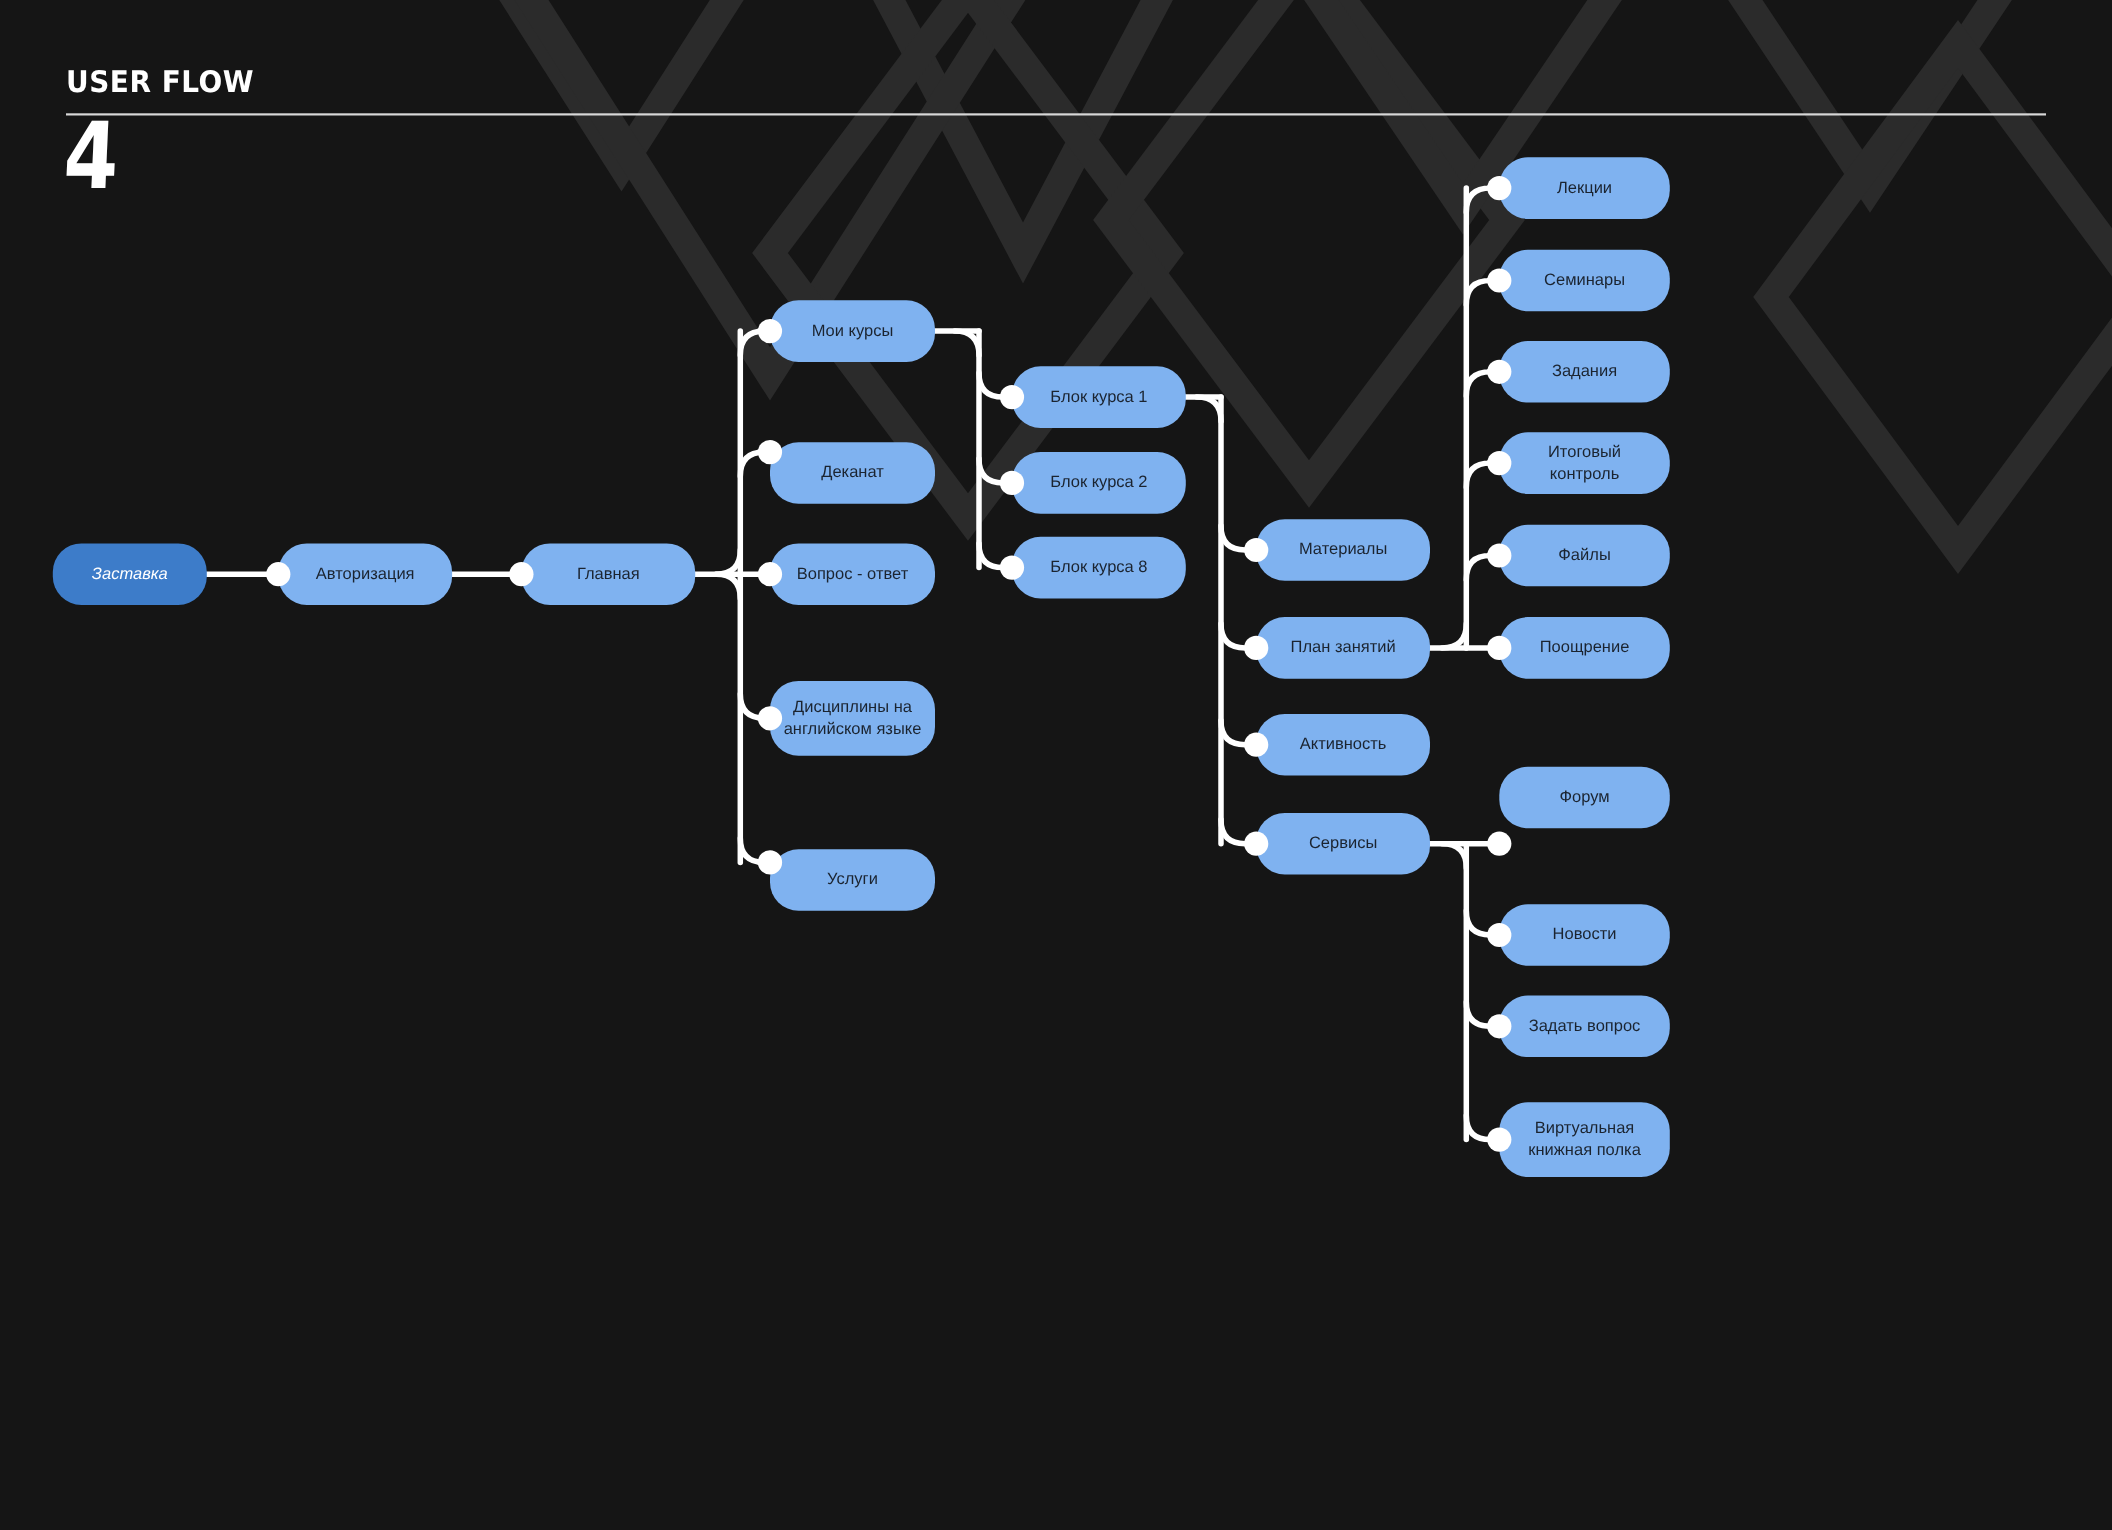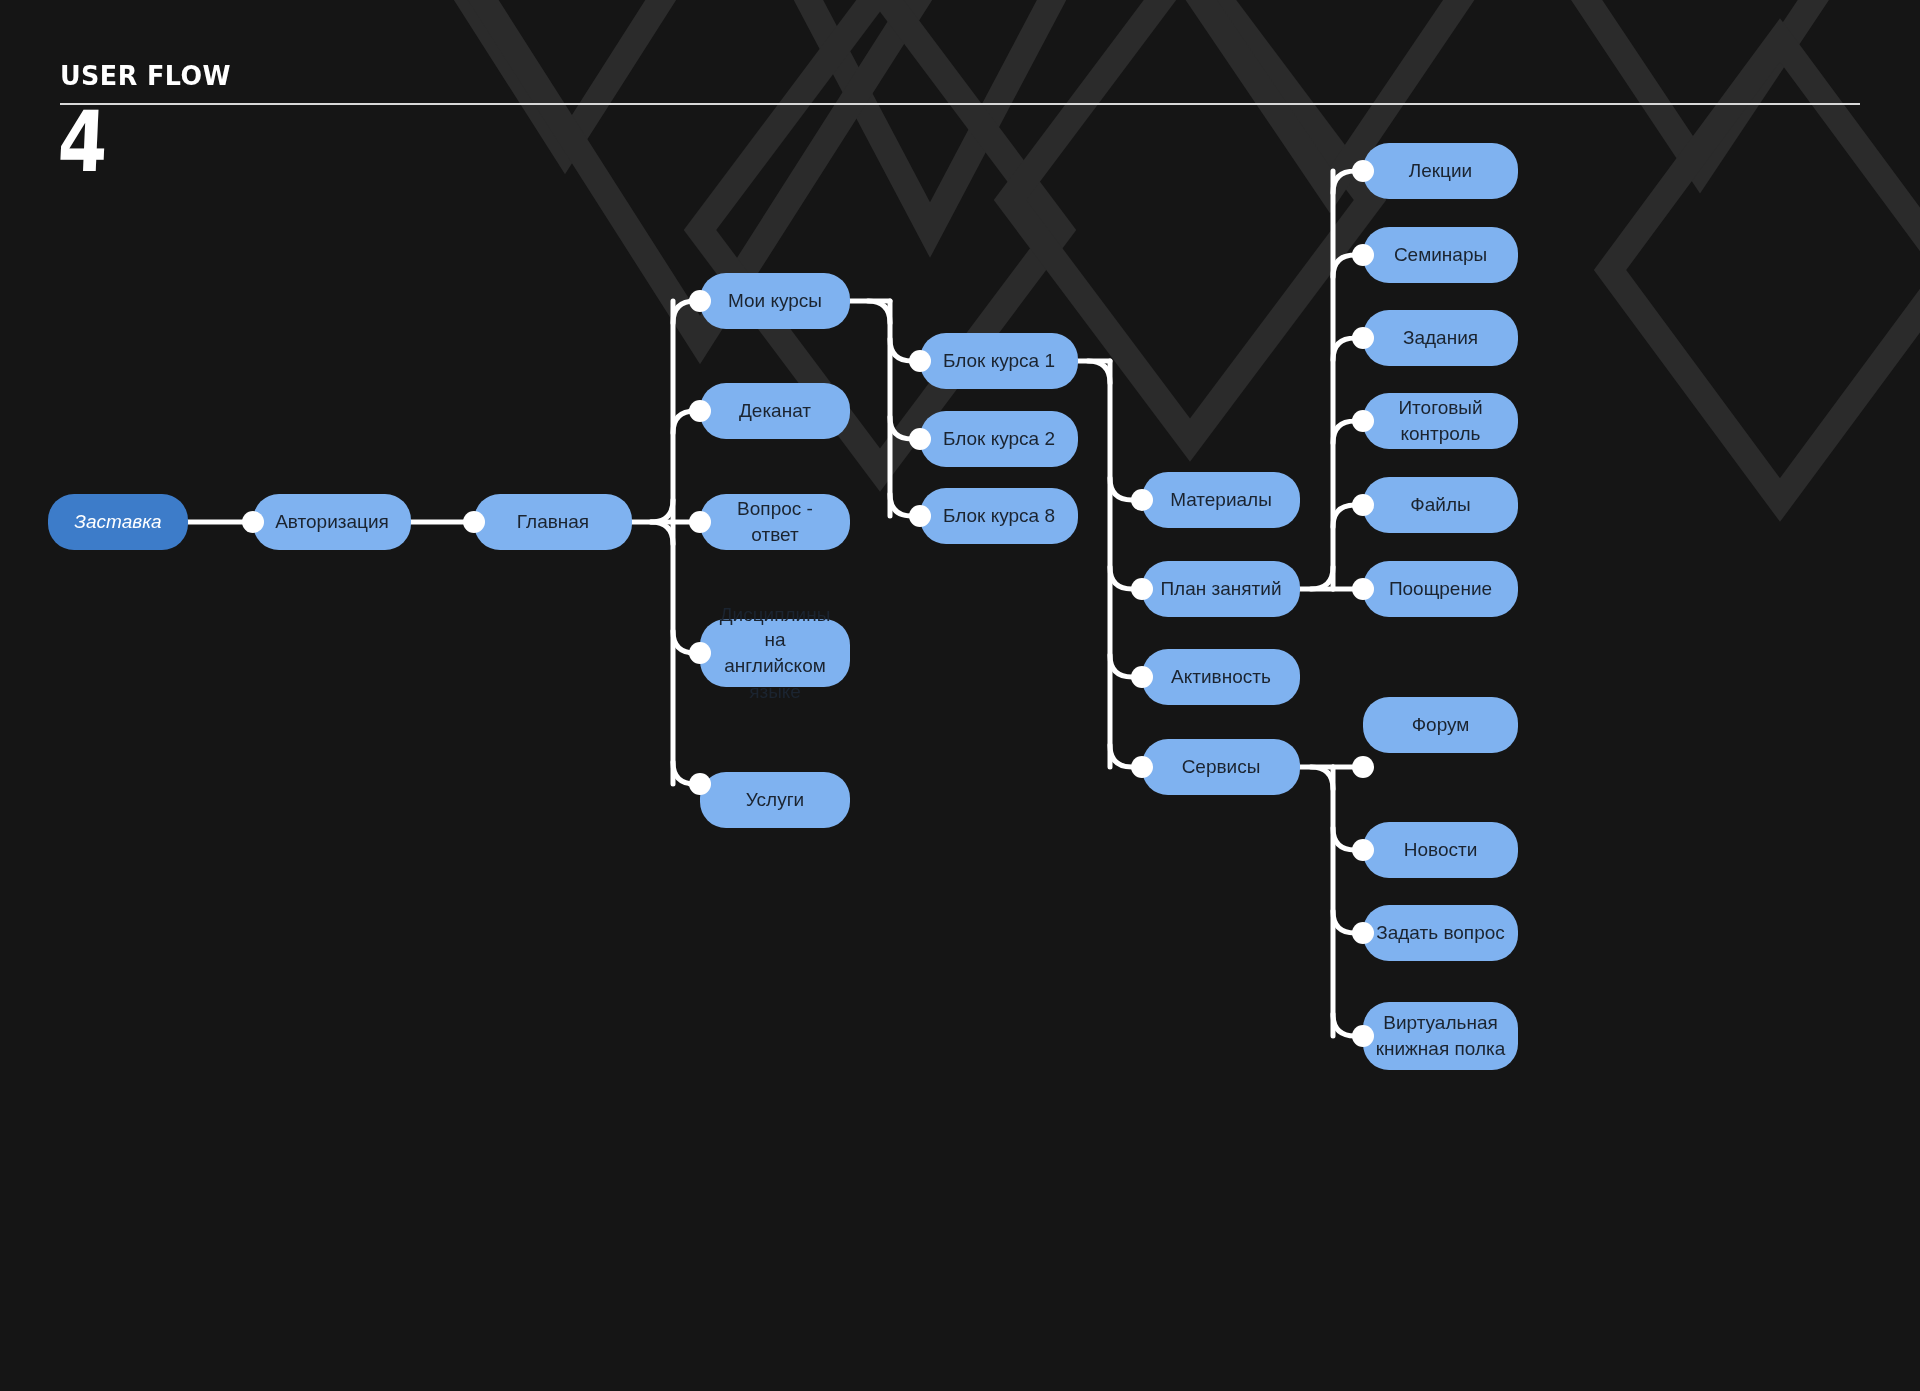--- a/index.html
+++ b/index.html
@@ -76,21 +76,21 @@
   .node {
     position: absolute;
     box-sizing: border-box;
     display: flex;
     align-items: center;
     justify-content: center;
     text-align: center;
     border-radius: 26px;
     background: #7fb2f0;
     color: #1b2430;
-    font-size: 19px;
+    font-size: 15px;
     line-height: 1.35;
     padding: 6px 12px;
     white-space: pre-line;
   }
   .node.start {
     background: #3d7cc9;
     color: #ffffff;
     font-style: italic;
   }
   .dot {
@@ -169,21 +169,21 @@
     </svg>
 
   <div id="nodes">
       <div class="node start" style="left: 48px; top: 494px; width: 140px; height: 56px;">Заставка</div>
       <div class="node" style="left: 253px; top: 494px; width: 158px; height: 56px;">Авторизация</div>
       <div class="dot" style="left: 242px; top: 511px;"></div>
       <div class="node" style="left: 474px; top: 494px; width: 158px; height: 56px;">Главная</div>
       <div class="dot" style="left: 463px; top: 511px;"></div>
       <div class="node" style="left: 700px; top: 273px; width: 150px; height: 56px;">Мои курсы</div>
       <div class="dot" style="left: 689px; top: 290px;"></div>
-      <div class="node" style="left: 700px; top: 383px; width: 150px; height: 56px;">Деканат</div>
+      <div class="node" style="left: 700px; top: 402px; width: 150px; height: 56px;">Деканат</div>
       <div class="dot" style="left: 689px; top: 400px;"></div>
       <div class="node" style="left: 700px; top: 494px; width: 150px; height: 56px;">Вопрос - ответ</div>
       <div class="dot" style="left: 689px; top: 511px;"></div>
       <div class="node" style="left: 700px; top: 619px; width: 150px; height: 68px;">Дисциплины на
 английском языке</div>
       <div class="dot" style="left: 689px; top: 642px;"></div>
       <div class="node" style="left: 700px; top: 756px; width: 150px; height: 56px; margin-top: 16px;">Услуги</div>
       <div class="dot" style="left: 689px; top: 773px;"></div>
       <div class="node" style="left: 920px; top: 333px; width: 158px; height: 56px;">Блок курса 1</div>
       <div class="dot" style="left: 909px; top: 350px;"></div>

